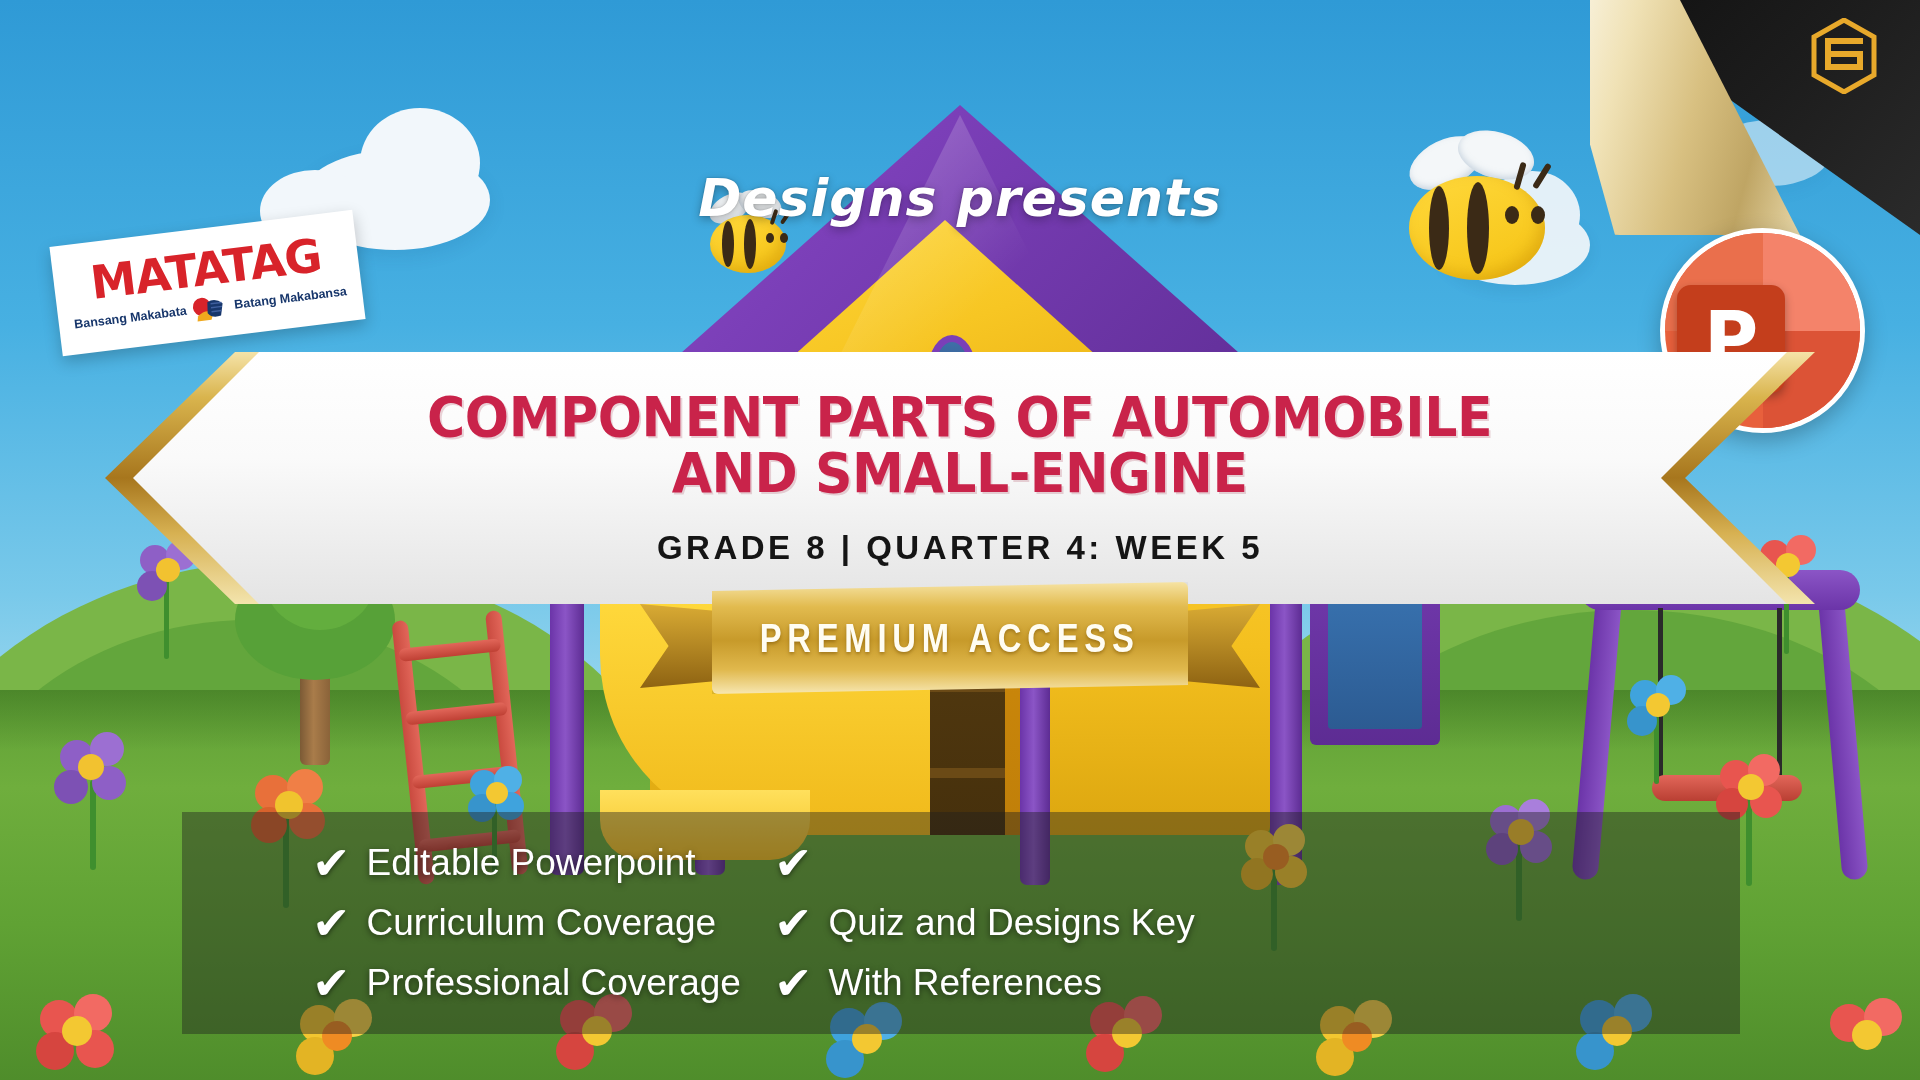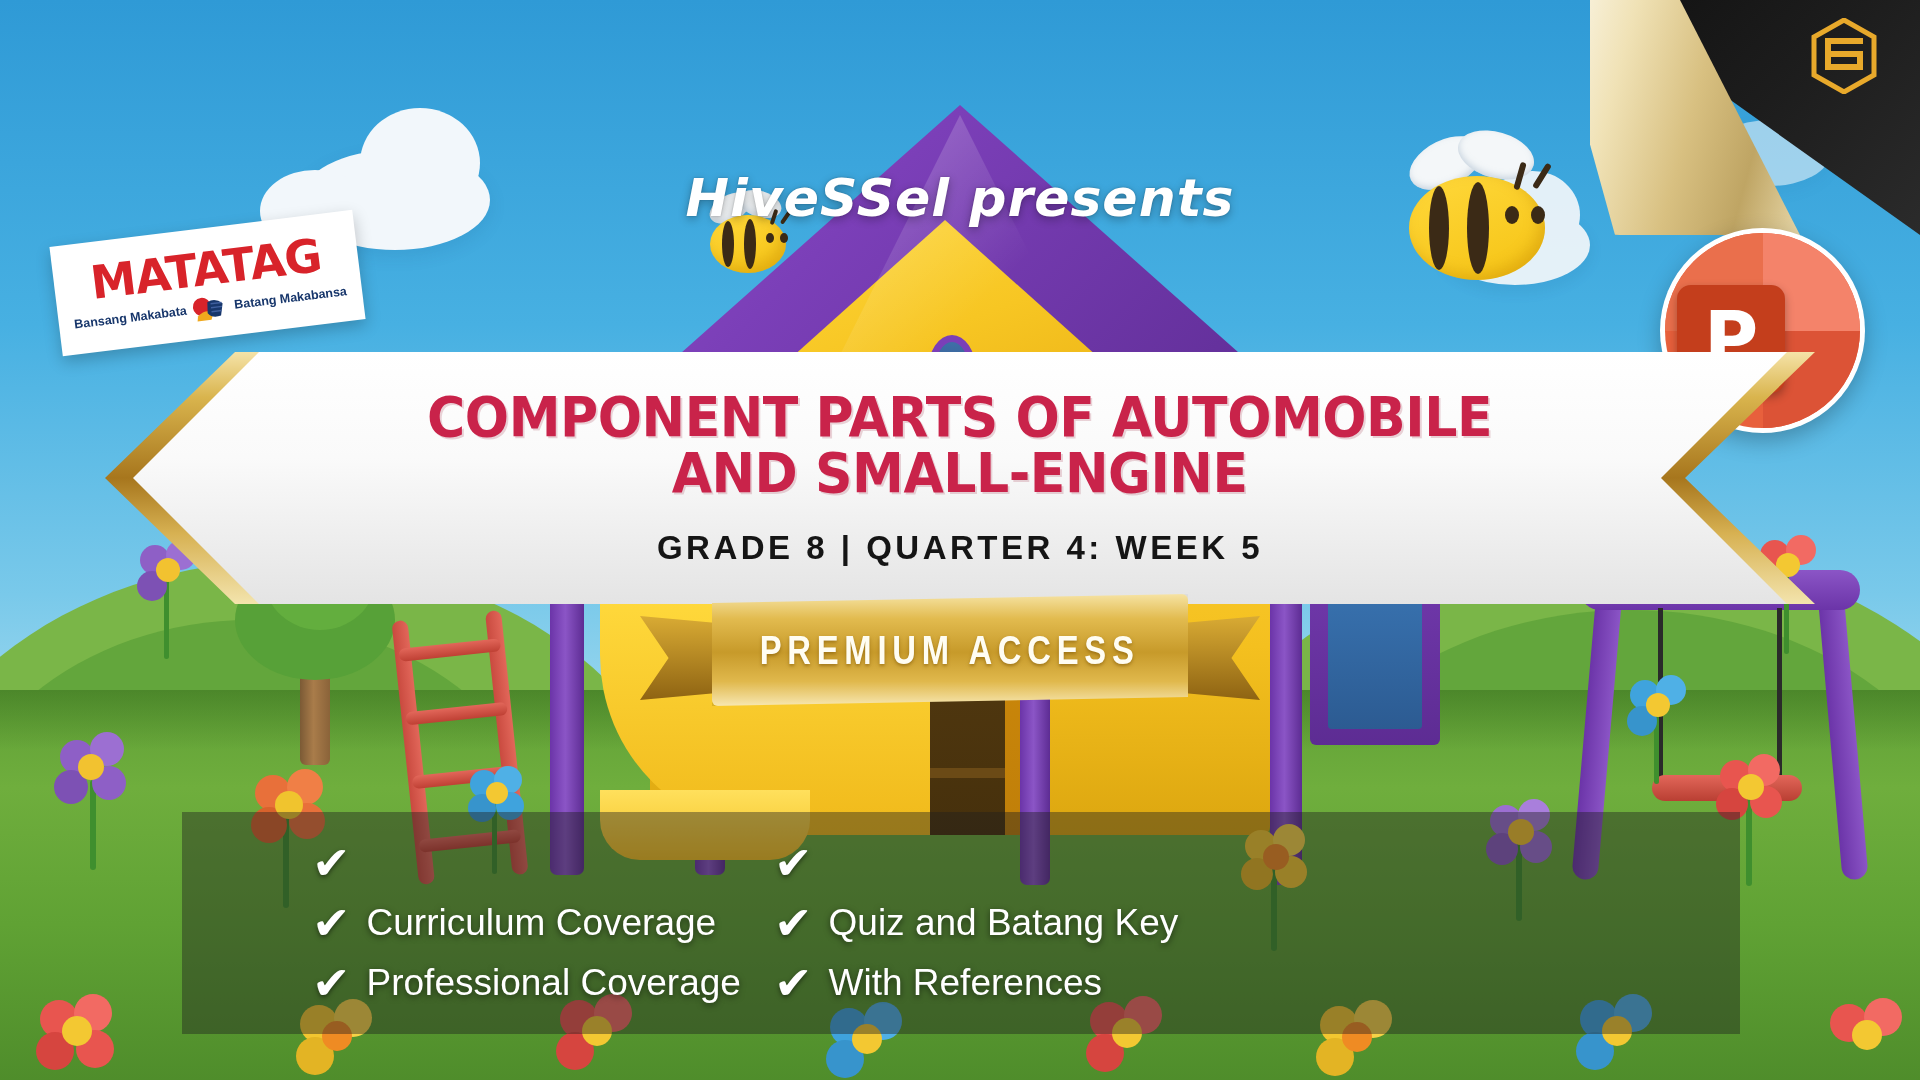--- a/index.html
+++ b/index.html
@@ -244,21 +244,21 @@
     transform:scaleX(.93); transform-origin:center;
     text-shadow:2px 2px 0 rgba(150,20,50,.18);
   }
   .lesson-meta {
     margin-top:22px;
     font-family:"Liberation Sans", sans-serif; font-weight:bold;
     font-size:33px; color:#151515; letter-spacing:3.5px; text-align:center;
   }
 
   
-  .ribbon { position:absolute; left:640px; top:588px; width:620px; height:130px; }
+  .ribbon { position:absolute; left:640px; top:576px; width:620px; height:130px; }
   .ribbon-tail {
     position:absolute; top:28px; width:110px; height:84px;
     background:linear-gradient(180deg,#d9ab34,#8e6312);
   }
   .ribbon-tail.l { left:0; clip-path:polygon(0% 0%, 100% 12%, 100% 88%, 0% 100%, 26% 50%); }
   .ribbon-tail.r { right:0; clip-path:polygon(0% 12%, 100% 0%, 74% 50%, 100% 100%, 0% 88%); }
   .ribbon-main {
     position:absolute; left:72px; top:6px; width:476px; height:112px;
     background:linear-gradient(180deg,#f6e3a3 0%,#e2bb4f 22%,#c79a2a 52%,#e0b84c 78%,#f7e7b1 100%);
     border-radius:6px;
@@ -539,21 +539,21 @@
     <svg class="hex-logo" viewBox="0 0 68 76">
       <polygon points="34,2 64,19 64,57 34,74 4,57 4,19" fill="none" stroke="#E8A92B" stroke-width="5"></polygon>
       <rect x="15" y="20" width="38" height="6" fill="#E8A92B"></rect>
       <rect x="15" y="33" width="38" height="6" fill="#E8A92B"></rect>
       <rect x="15" y="46" width="38" height="6" fill="#E8A92B"></rect>
       <rect x="15" y="20" width="6" height="32" fill="#E8A92B"></rect>
       <rect x="47" y="33" width="6" height="19" fill="#E8A92B"></rect>
     </svg>
   </div>
 
-  <div class="presents">HiveSSel presents</div>
+  <div class="presents">Designs presents</div>
 
   <div class="matatag">
     <div class="matatag-word">MATATAG</div>
     <div class="matatag-sub">
       <span>Bansang Makabata</span>
       <span class="matatag-mark">
         <svg viewBox="0 0 40 26" width="40" height="26">
           <circle cx="11" cy="11" r="9" fill="#D8232A"></circle>
           <path d="M6 20 q8 -7 16 -2 l-3 7 h-14 z" fill="#F0A81E"></path>
           <path d="M17 7 q8 -4 15 3 l-3 12 q-9 2 -13 -4 z" fill="#17366B"></path>
@@ -593,38 +593,39 @@
     <div class="ribbon-main">
       <span class="ribbon-text">PREMIUM ACCESS</span>
     </div>
   </div>
 
   <div class="feature-band">
 
     <div class="feat-col left">
       <div class="feat-item">
         <span class="check">✔</span>
+        <span class="feat-text">Editable Powerpoint</span>
       </div>
       <div class="feat-item">
         <span class="check">✔</span>
         <span class="feat-text">Curriculum Coverage</span>
       </div>
       <div class="feat-item">
         <span class="check">✔</span>
         <span class="feat-text">Professional Coverage</span>
       </div>
     </div>
 
     <div class="feat-col right">
       <div class="feat-item">
         <span class="check">✔</span>
       </div>
       <div class="feat-item">
         <span class="check">✔</span>
-        <span class="feat-text">Quiz and Batang Key</span>
+        <span class="feat-text">Quiz and Designs Key</span>
       </div>
       <div class="feat-item">
         <span class="check">✔</span>
         <span class="feat-text">With References</span>
       </div>
     </div>
 
   </div>
 
 </div>

